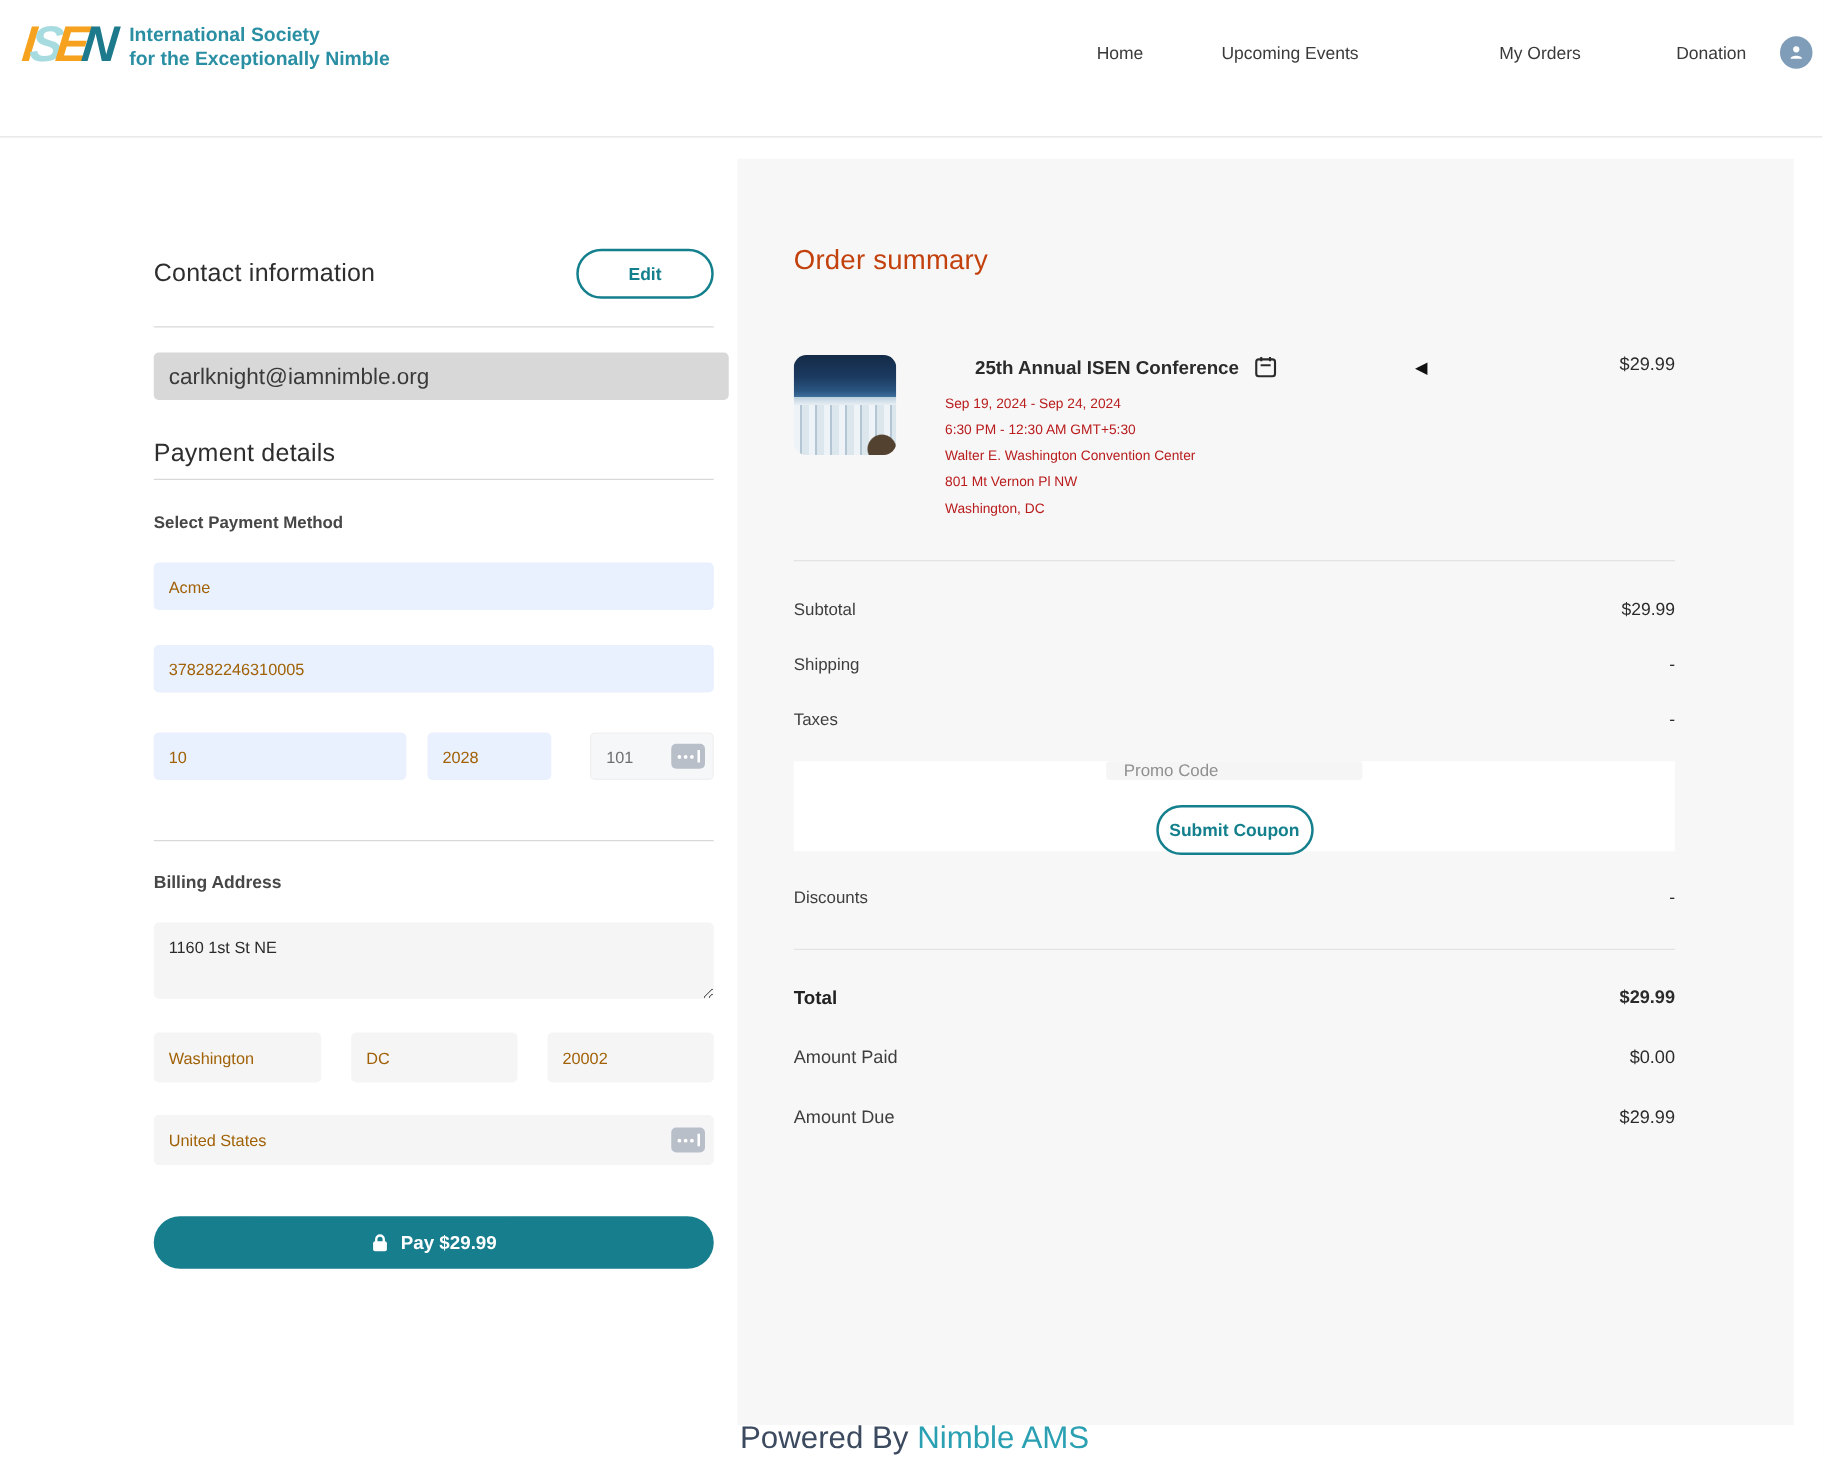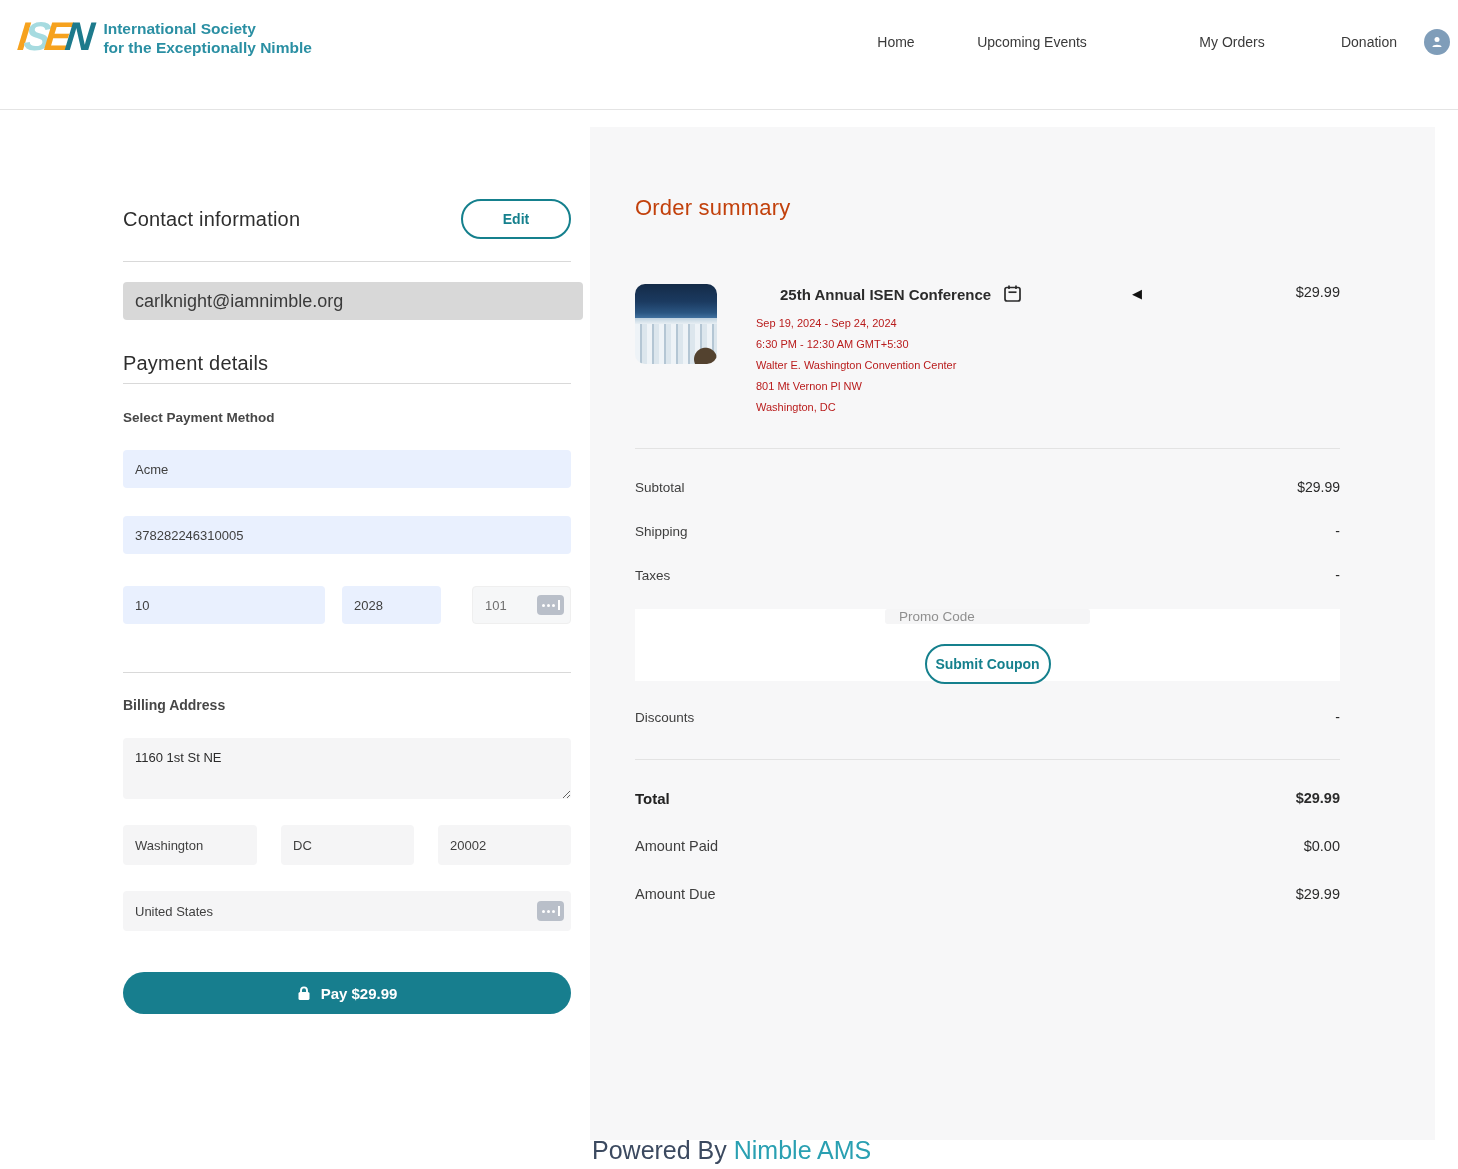--- a/index.html
+++ b/index.html
@@ -53,21 +53,21 @@
   .hr2 { margin-top:8px; border-top:1px solid #cfcfcf; }
   .bold-label { margin-top:26px; font-size:13.5px; font-weight:700; color:#474747; }
   .radio-row { margin-top:26px; display:flex; align-items:center; gap:14px; cursor:pointer; }
   .radio-dot {
     width:17px; height:17px; border-radius:50%;
     background:radial-gradient(circle at 50% 50%, #0d5e6b 0 3px, #ffffff 3.5px 5px, #15808D 5.5px 100%);
   }
   .radio-label { font-size:14.5px; color:#253241; }
   .inp {
     display:block; border:none; border-radius:4px; height:38px; padding:0 12px;
-    font-size:13px; color:#404040; font-family:inherit;
+    font-size:13px; color:#a16207; font-family:inherit;
   }
   .inp.blue { background:#E9F0FE; }
   .inp.gray { background:#F5F5F6; }
   .cardholder { margin-top:25px; width:448px; }
   .cardnum { margin-top:28px; width:448px; }
   .myc-row { margin-top:32px; display:flex; }
   .exp-month { width:216px; }
   .exp-year { width:99px; margin-left:17px; }
   .cvv-wrap { position:relative; margin-left:31px; }
   .cvv { width:99px; background:#F6F7F8; border:1px solid #efefef; color:#6f6f6f; }

